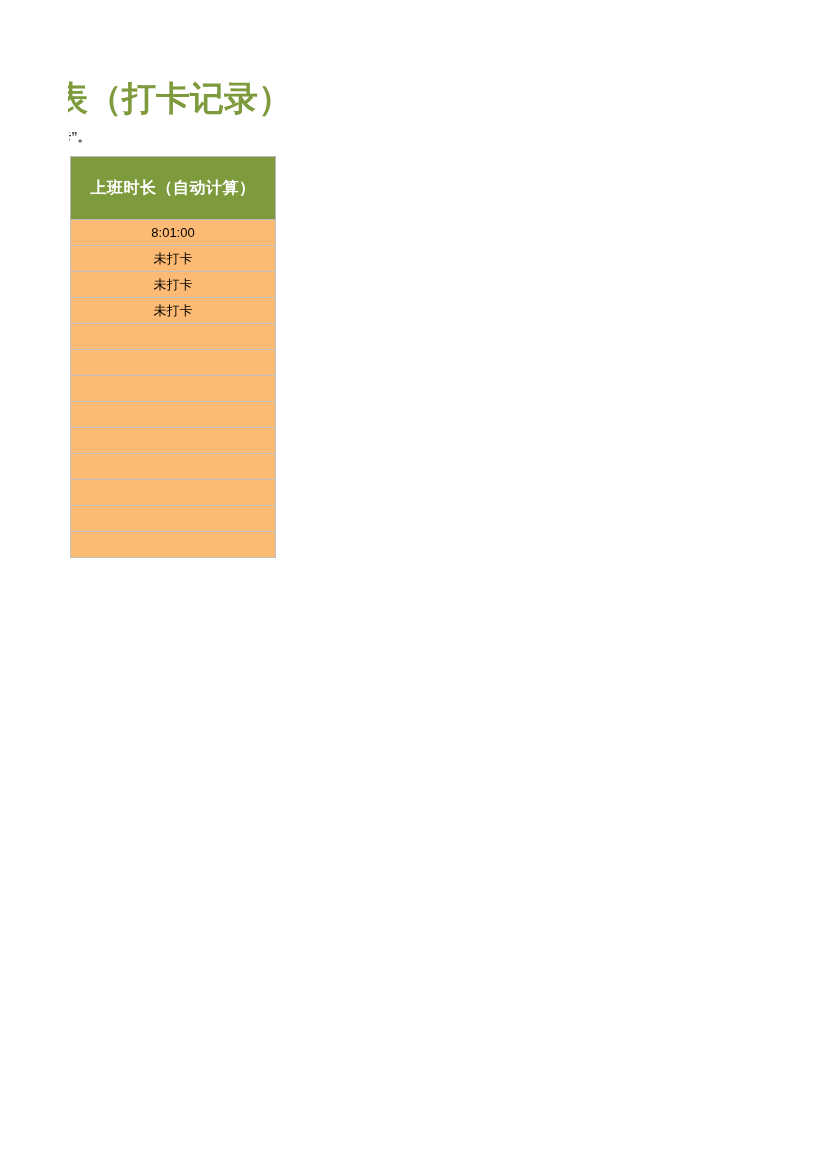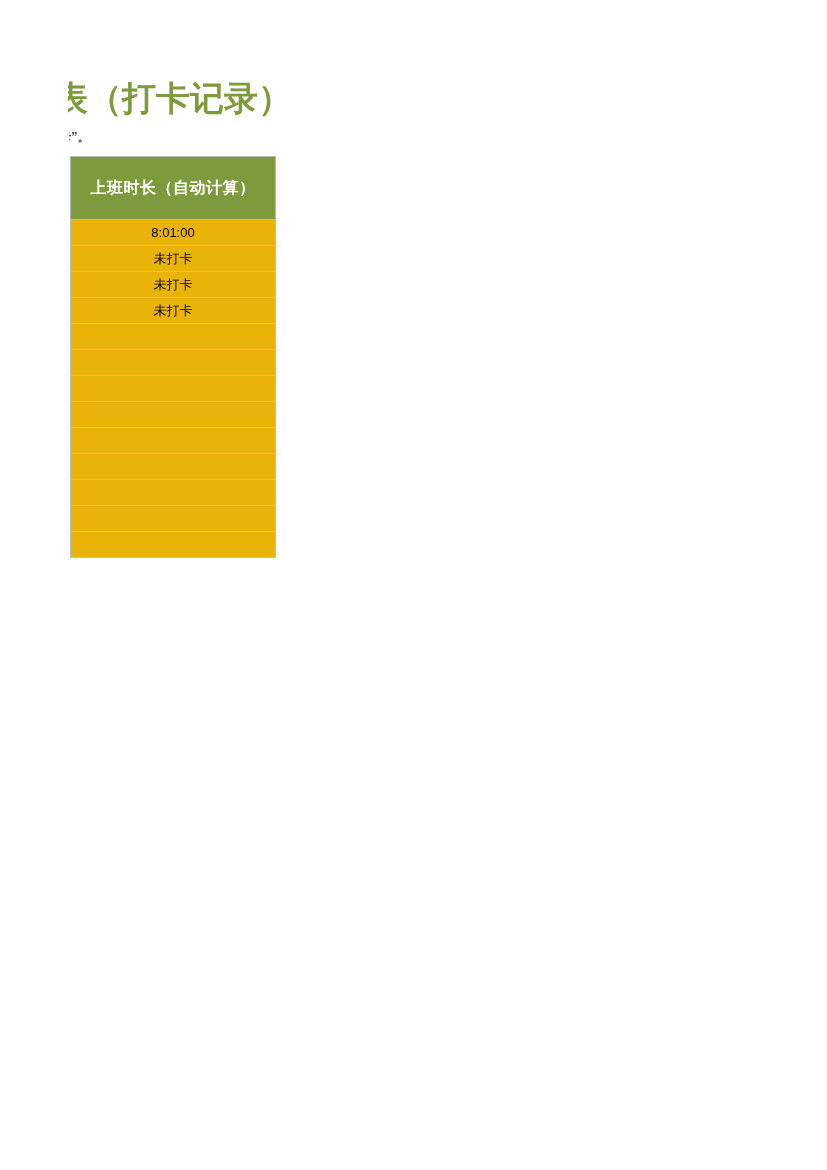--- a/index.html
+++ b/index.html
@@ -85,21 +85,21 @@
     font-size: 16px;
     font-weight: bold;
     text-align: center;
     vertical-align: middle;
     border: 1px solid #b8b8b8;
     padding: 0 4px;
     letter-spacing: 0.5px;
   }
   table.attendance td.cell {
     height: 25px;
-    background: #eab308;
+    background: #fdba74;
     color: #000000;
     font-size: 13px;
     text-align: center;
     vertical-align: middle;
     border: 1px solid #bfbfbf;
     padding: 0 3px;
     white-space: nowrap;
   }
   table.attendance td.cell.empty {
     color: transparent;

